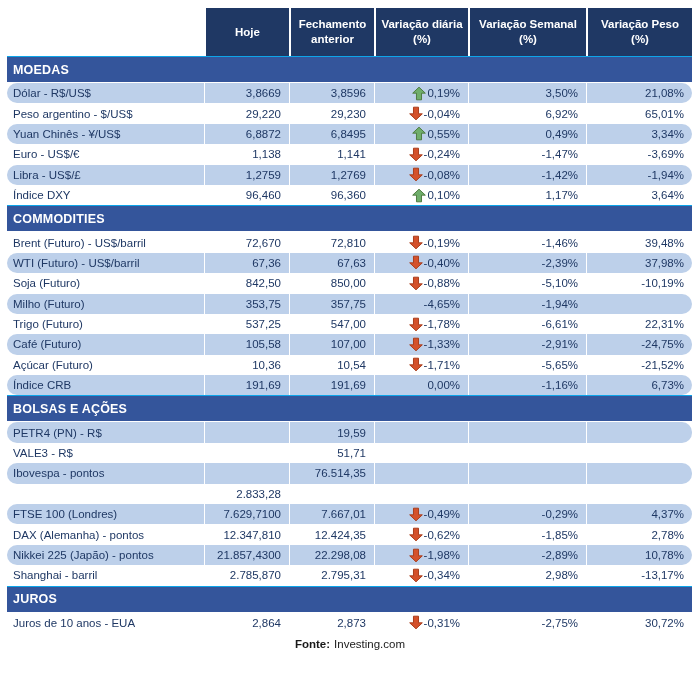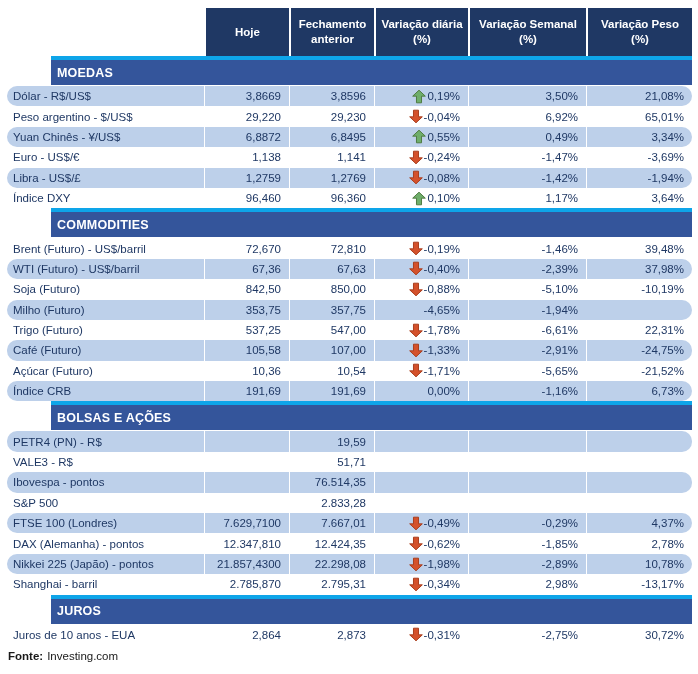--- a/index.html
+++ b/index.html
@@ -15,35 +15,34 @@
   .hcell{
     background:var(--header-bg,#1F3864);color:#ffffff;font-weight:bold;
     font-size:11.5px;line-height:1.3;display:flex;align-items:center;justify-content:center;
     text-align:center;border-left:2px solid #ffffff;padding:0 4px;box-sizing:border-box;
   }
   .corner{background:transparent;border:none;}
   
   .band{
     height:25px;background:var(--section-bg,#34559B);color:#ffffff;font-weight:bold;
     font-size:12.5px;display:flex;align-items:center;padding-left:6px;
-    border-top:4px solid #0ea5e9;border-bottom:1px solid #ffffff;
+    border-top:1px solid #0ea5e9;border-bottom:1px solid #ffffff;
     letter-spacing:0.2px;
-    margin-left:44px;
   }
   
   .row{height:20.4px;font-size:11.5px;color:var(--text-color,#1F3864);}
   .row.shaded{background:var(--row-shaded,#BDD0EA);border-radius:10px;}
   .cell{display:flex;align-items:center;box-sizing:border-box;overflow:hidden;white-space:nowrap;}
   .cell.label{justify-content:flex-start;padding-left:6px;}
   .cell.num{justify-content:flex-end;padding-right:8px;border-left:1px solid #ffffff;}
   .cell.daily{justify-content:flex-end;padding-left:2px;padding-right:8px;border-left:1px solid #ffffff;}
   .arrow{width:16px;height:17px;display:flex;align-items:center;justify-content:center;}
   .arrow svg{display:block;}
   
-  .footer{margin-top:5px;padding-left:1px;font-size:11.5px;color:#1a1a1a;}
+  .footer{margin-top:5px;padding-left:1px;font-size:11.5px;color:#1a1a1a;text-align:center;}
   .footer b{font-weight:bold;}
   .footer span{margin-left:4px;}
 </style>
 </head>
 <body>
 
 <div class="wrap">
 
   <div class="grid-row hdr">
     <div class="hcell corner"></div>
@@ -283,21 +282,20 @@
         <div class="cell num"></div>
         <div class="cell num">76.514,35</div>
         <div class="cell daily">
           <span class="arrow"></span>
           <span></span>
         </div>
         <div class="cell num"></div>
         <div class="cell num"></div>
       </div>
       <div class="grid-row row">
-        <div class="cell label">S&amp;P 500</div>
         <div class="cell num"></div>
         <div class="cell num">2.833,28</div>
         <div class="cell daily">
           <span class="arrow"></span>
           <span></span>
         </div>
         <div class="cell num"></div>
         <div class="cell num"></div>
       </div>
       <div class="grid-row row shaded">

